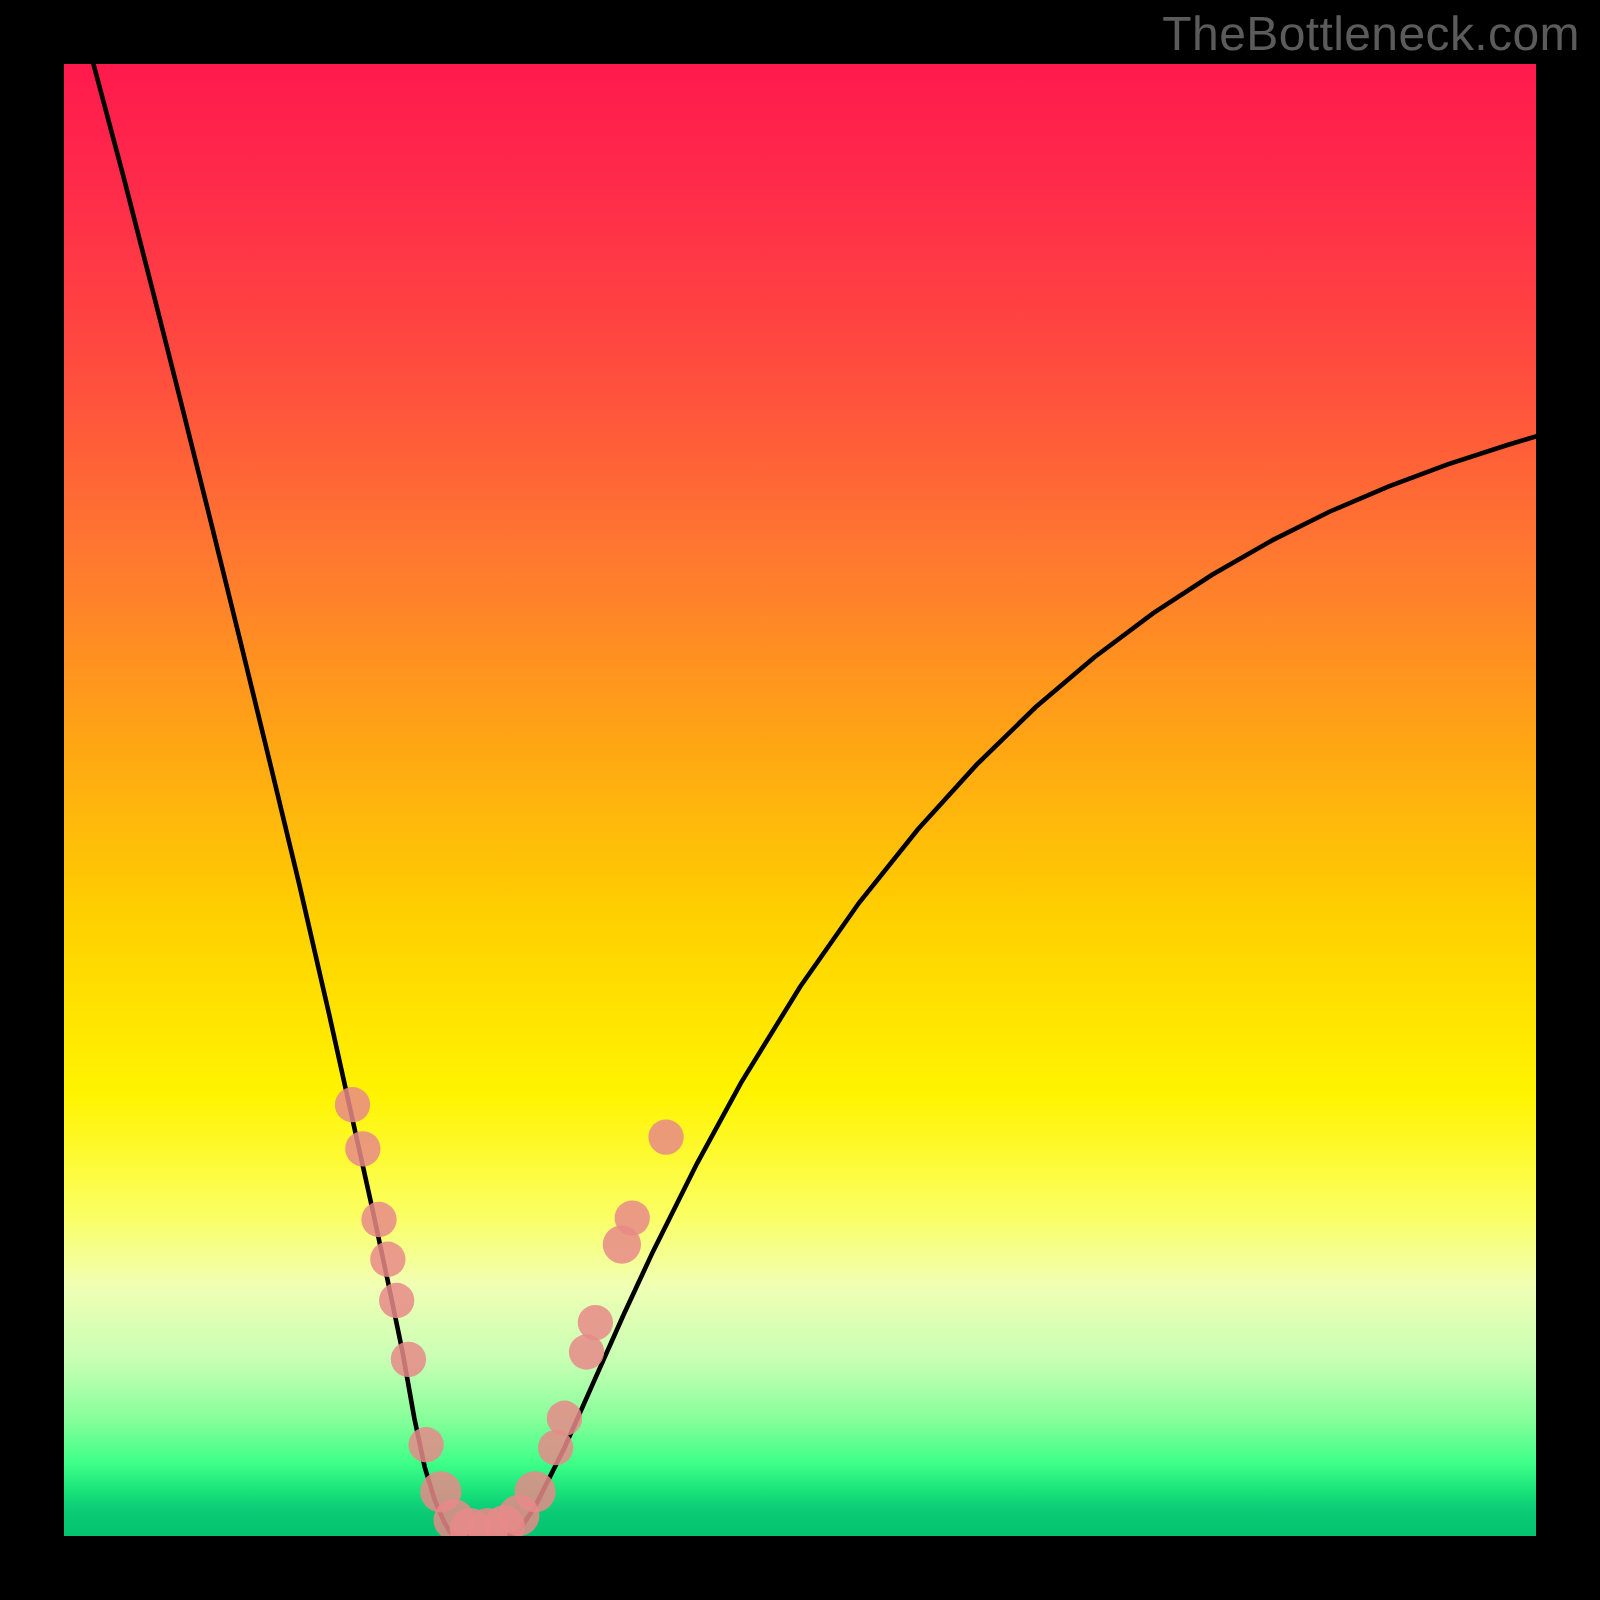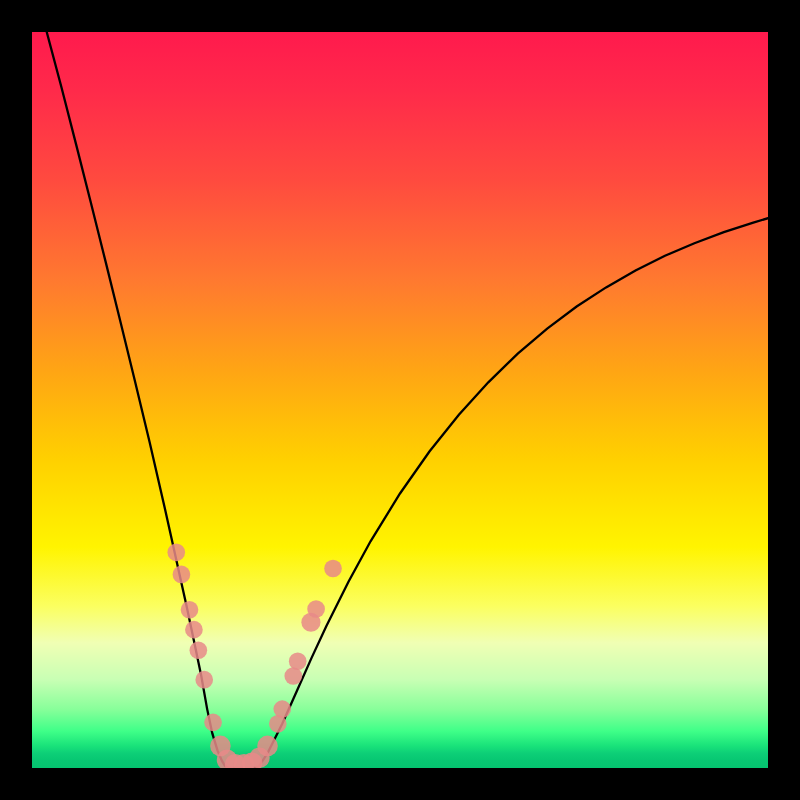--- a/index.html
+++ b/index.html
@@ -57,13 +57,14 @@
           <circle cx="245.82" cy="691.84" r="8.83" class="marker"></circle>
           <circle cx="250.24" cy="677.12" r="8.83" class="marker"></circle>
           <circle cx="261.28" cy="644.00" r="8.83" class="marker"></circle>
           <circle cx="265.70" cy="629.28" r="8.83" class="marker"></circle>
           <circle cx="278.94" cy="590.27" r="9.57" class="marker"></circle>
           <circle cx="284.10" cy="577.02" r="8.83" class="marker"></circle>
           <circle cx="301.02" cy="536.54" r="8.83" class="marker"></circle>
         </g>
     </svg>
   </div>
+  <div class="watermark">TheBottleneck.com</div>
 </div>
 
 </body></html>

